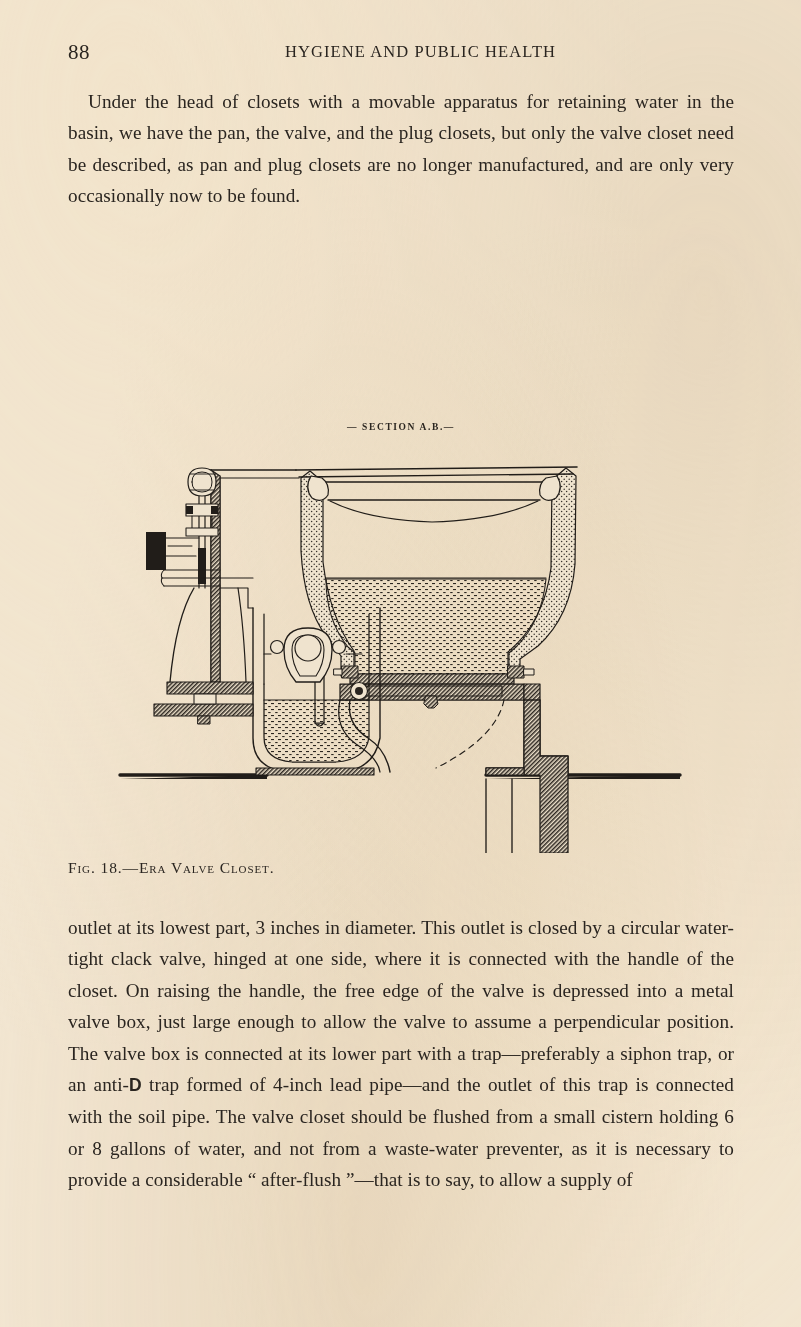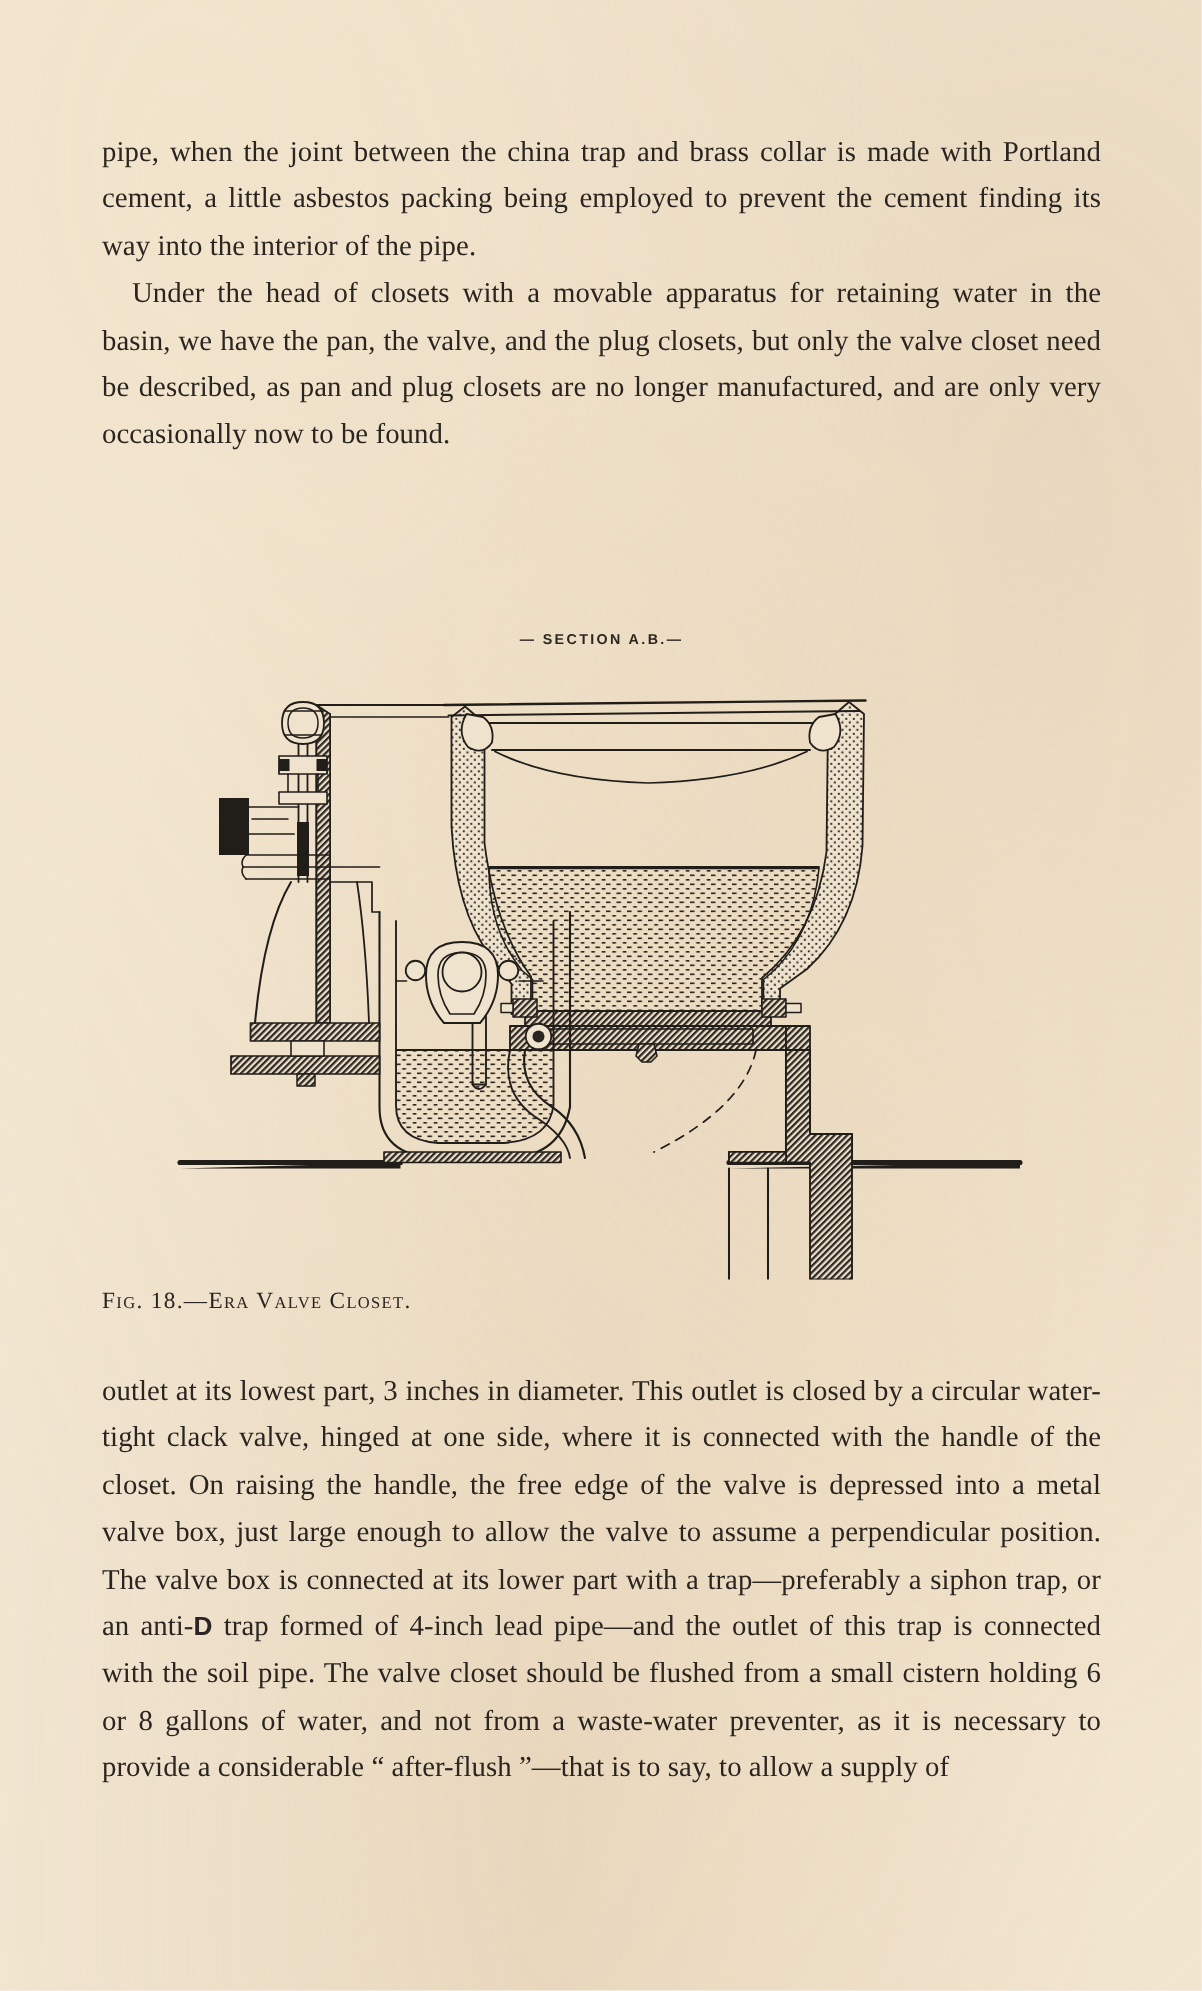--- a/index.html
+++ b/index.html
@@ -69,21 +69,21 @@
   .indent{text-indent:20px;}
   .it{font-style:italic;}
   .bd{font-family:"Liberation Sans","DejaVu Sans",sans-serif;font-weight:bold;font-size:17.5px;}
   
   .figure{
     position:absolute;
     left:68px;width:666px;top:420px;
   }
   .section-label{
     text-align:center;
-    font-family:Liberation Sans, sans-serif;
+    font-family:Liberation Serif, serif;
     font-size:9.5px;
     font-weight:bold;
     letter-spacing:1.6px;
     color:#2b2620;
     margin:0 0 4px 0;
     height:14px;
     line-height:14px;
   }
   .plate{
     display:block;
@@ -98,23 +98,26 @@
   }
   .fig-caption .cap-num{font-variant:small-caps;}
 </style>
 </head>
 <body style="background: rgb(242, 230, 210); color: rgb(42, 37, 32);">
 
 <div class="paper-grain"></div>
 
 <div class="page">
 
+  <div class="running-head">
+    <div class="folio">88</div>
+    <div class="head-title">Hygiene and Public Health</div>
+  </div>
 
   <div class="body-block" id="block-top">
-    <p>pipe, when the joint between the china trap and brass collar is made with Portland cement, a little asbestos packing being employed to prevent the cement finding its way into the interior of the pipe.</p>
     <p class="indent">Under the head of closets with a movable apparatus for retaining water in the basin, we have the pan, the valve, and the plug closets, but only the valve closet need be described, as pan and plug closets are no longer manufactured, and are only very occasionally now to be found.</p>
   </div>
 
   <div class="figure">
 
     <div class="section-label">— SECTION  A.B.—</div>
 
     <svg class="plate" width="666" height="415" viewBox="0 0 666 415">
       <defs>
 

